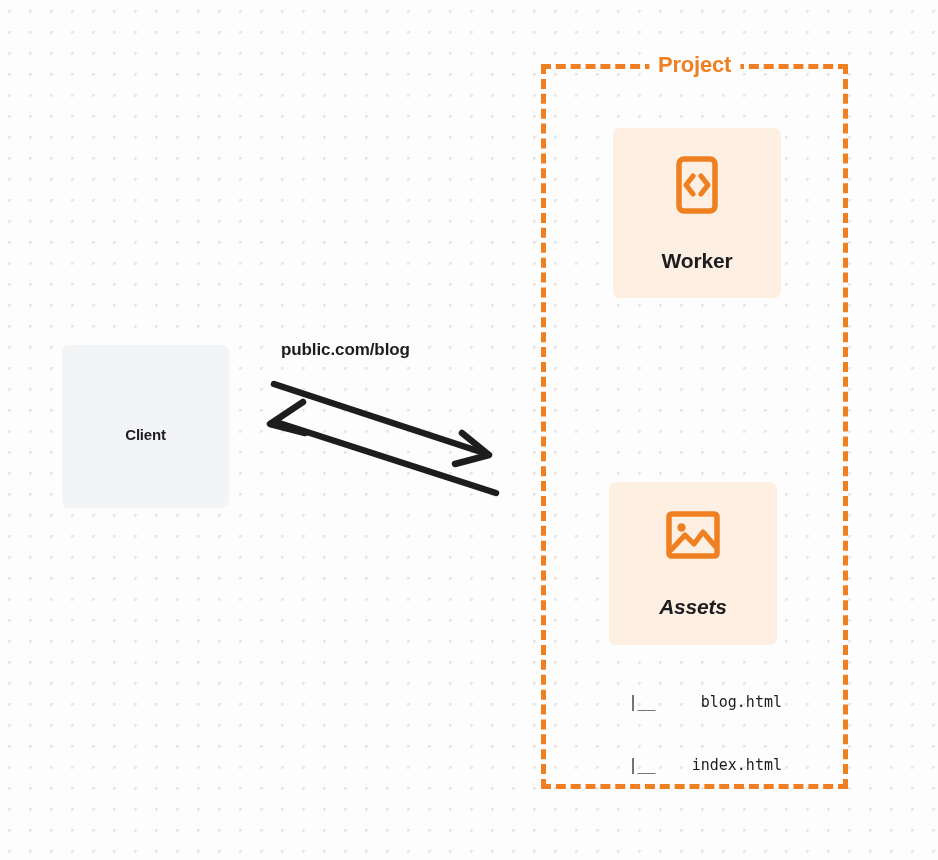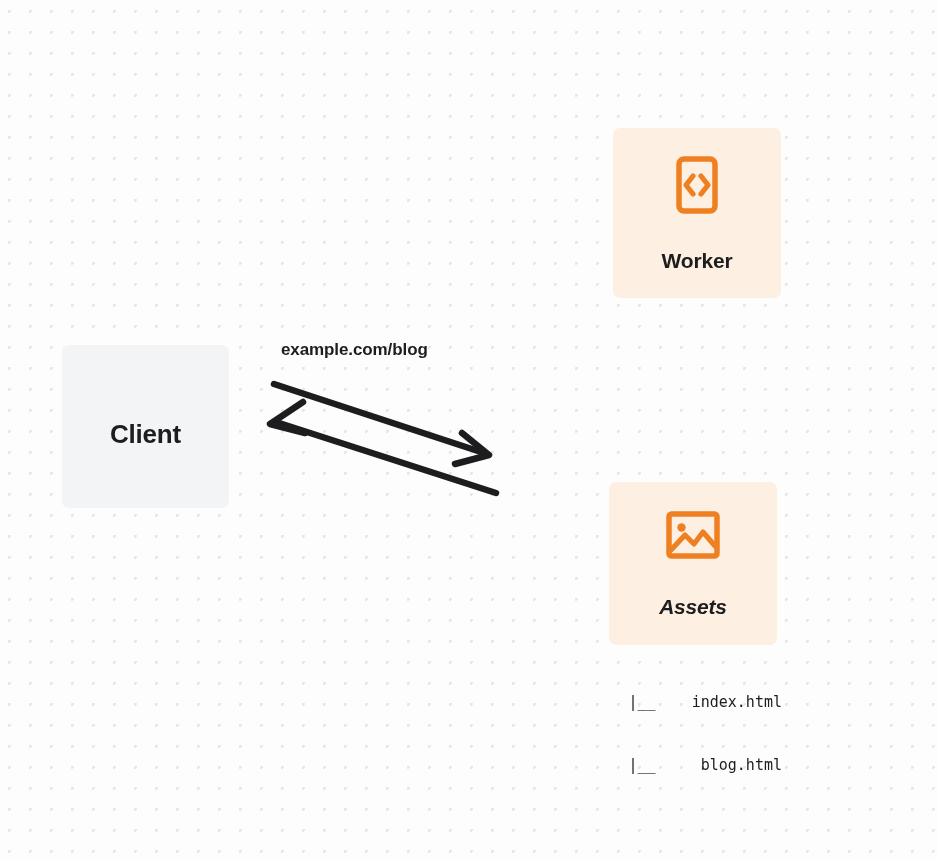--- a/index.html
+++ b/index.html
@@ -88,21 +88,21 @@
     font-style: italic;
   }
   #assets-node .node-icon { margin-bottom: 16px; }
 
   #client-node {
     left: 62px;
     top: 345px;
     width: 167px;
     height: 163px;
   }
-  #client-node .node-label { font-size: 26px; }
+  #client-node .node-label { font-size: 15px; }
 
   
   #asset-file-tree {
     position: absolute;
     left: 560px;
     top: 650px;
     width: 222px;
     text-align: right;
     font-family: "DejaVu Sans Mono", monospace;
     font-size: 15px;
@@ -129,20 +129,23 @@
     color: #1d1d1f;
     letter-spacing: -0.1px;
     white-space: nowrap;
   }
 </style>
 </head>
 <body>
 
 <div id="canvas">
 
+  <div id="project-container">
+    <div id="project-title">Project</div>
+  </div>
 
   <div class="node node-orange" id="worker-node">
     <span class="node-icon">
       <svg width="62" height="62" viewBox="0 0 62 62" aria-hidden="true">
         <rect x="13" y="5" width="36" height="52" rx="5" ry="5" fill="none" stroke="#ef8022" stroke-width="5.5"></rect>
         <path d="M27 22 L20 31 L27 40" fill="none" stroke="#ef8022" stroke-width="5.2" stroke-linecap="round" stroke-linejoin="round"></path>
         <path d="M35 22 L42 31 L35 40" fill="none" stroke="#ef8022" stroke-width="5.2" stroke-linecap="round" stroke-linejoin="round"></path>
       </svg>
     </span>
     <span class="node-label">Worker</span>
@@ -153,37 +156,37 @@
       <svg width="62" height="56" viewBox="0 0 62 56" aria-hidden="true">
         <rect x="7" y="6" width="48" height="42" rx="2.5" ry="2.5" fill="none" stroke="#ef8022" stroke-width="5.5"></rect>
         <circle cx="19.5" cy="19.5" r="4.2" fill="#ef8022"></circle>
         <path d="M9 42 L23 27 L32 36 L41 24 L53 38" fill="none" stroke="#ef8022" stroke-width="5.2" stroke-linecap="round" stroke-linejoin="round"></path>
       </svg>
     </span>
     <span class="node-label">Assets</span>
   </div>
 
   <div id="asset-file-tree">
+    <div>    |__     blog.html</div>
     <div>    |__    index.html</div>
-    <div>    |__     blog.html</div>
     
   </div>
 
   <div class="node node-grey" id="client-node">
     <span class="node-label">Client</span>
   </div>
 
   <svg id="flow-arrows" viewBox="0 0 938 860" aria-hidden="true">
 
     <g>
       <line x1="274" y1="384" x2="484" y2="453" stroke="#1d1d1f" stroke-width="6.5" stroke-linecap="round"></line>
       <path d="M462 433 L489 455 L455 464" fill="none" stroke="#1d1d1f" stroke-width="6.5" stroke-linecap="round" stroke-linejoin="round"></path>
     </g>
 
     <g>
       <line x1="496" y1="493" x2="276" y2="422" stroke="#1d1d1f" stroke-width="6.5" stroke-linecap="round"></line>
       <path d="M303 402 L270 424 L305 433" fill="none" stroke="#1d1d1f" stroke-width="6.5" stroke-linecap="round" stroke-linejoin="round"></path>
     </g>
   </svg>
 
-  <div id="request-label">example.com/blog</div>
+  <div id="request-label">public.com/blog</div>
 
 </div>
 
 </body></html>

